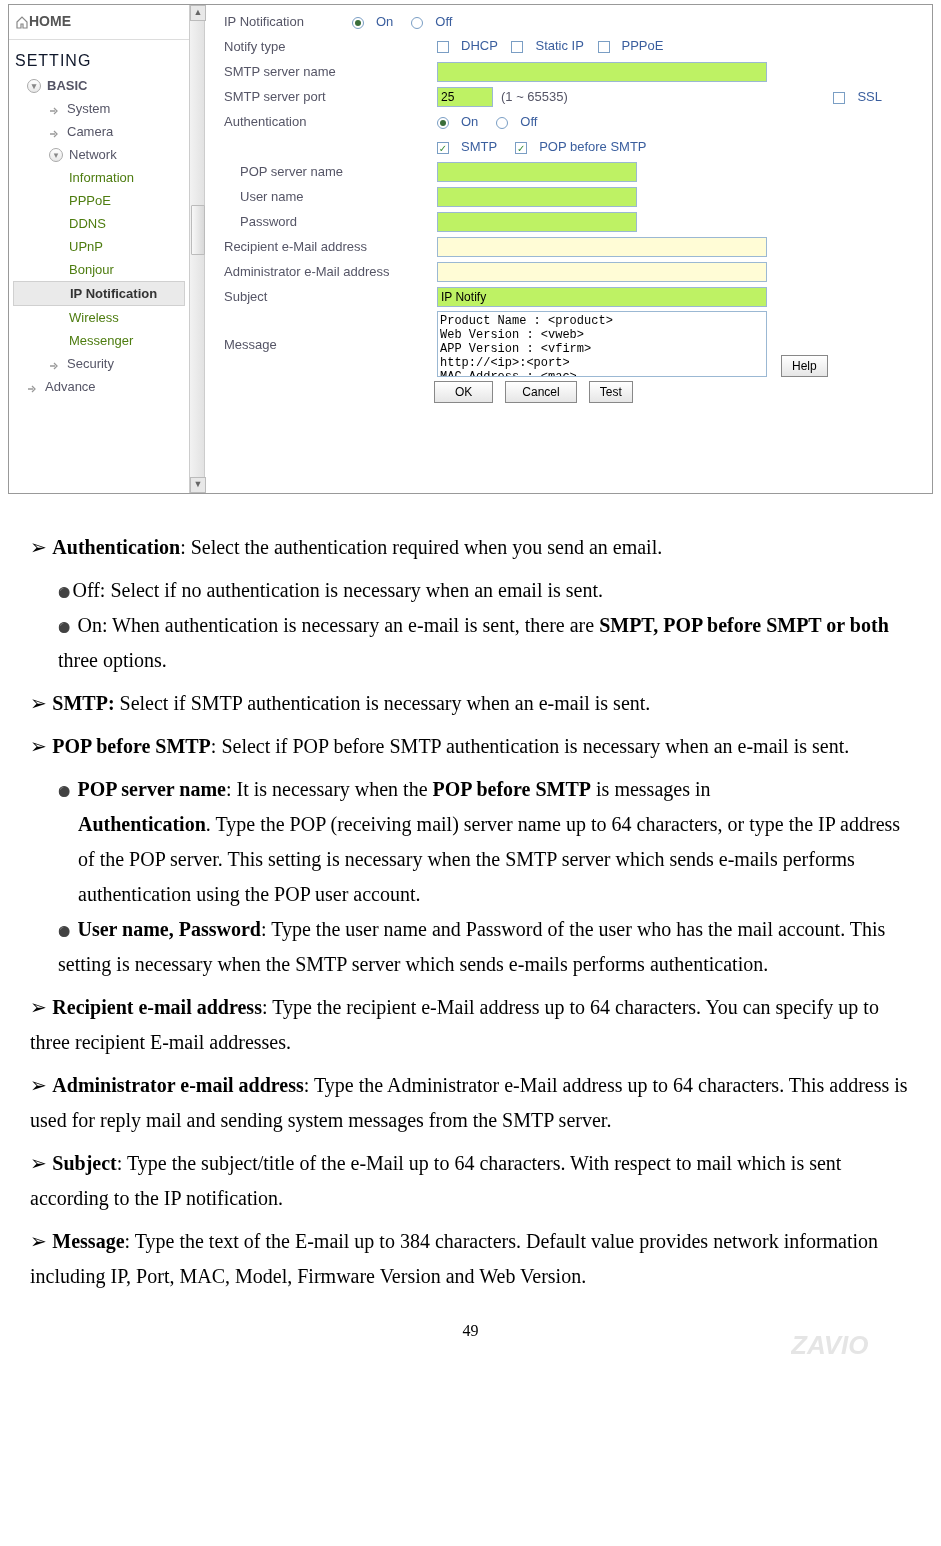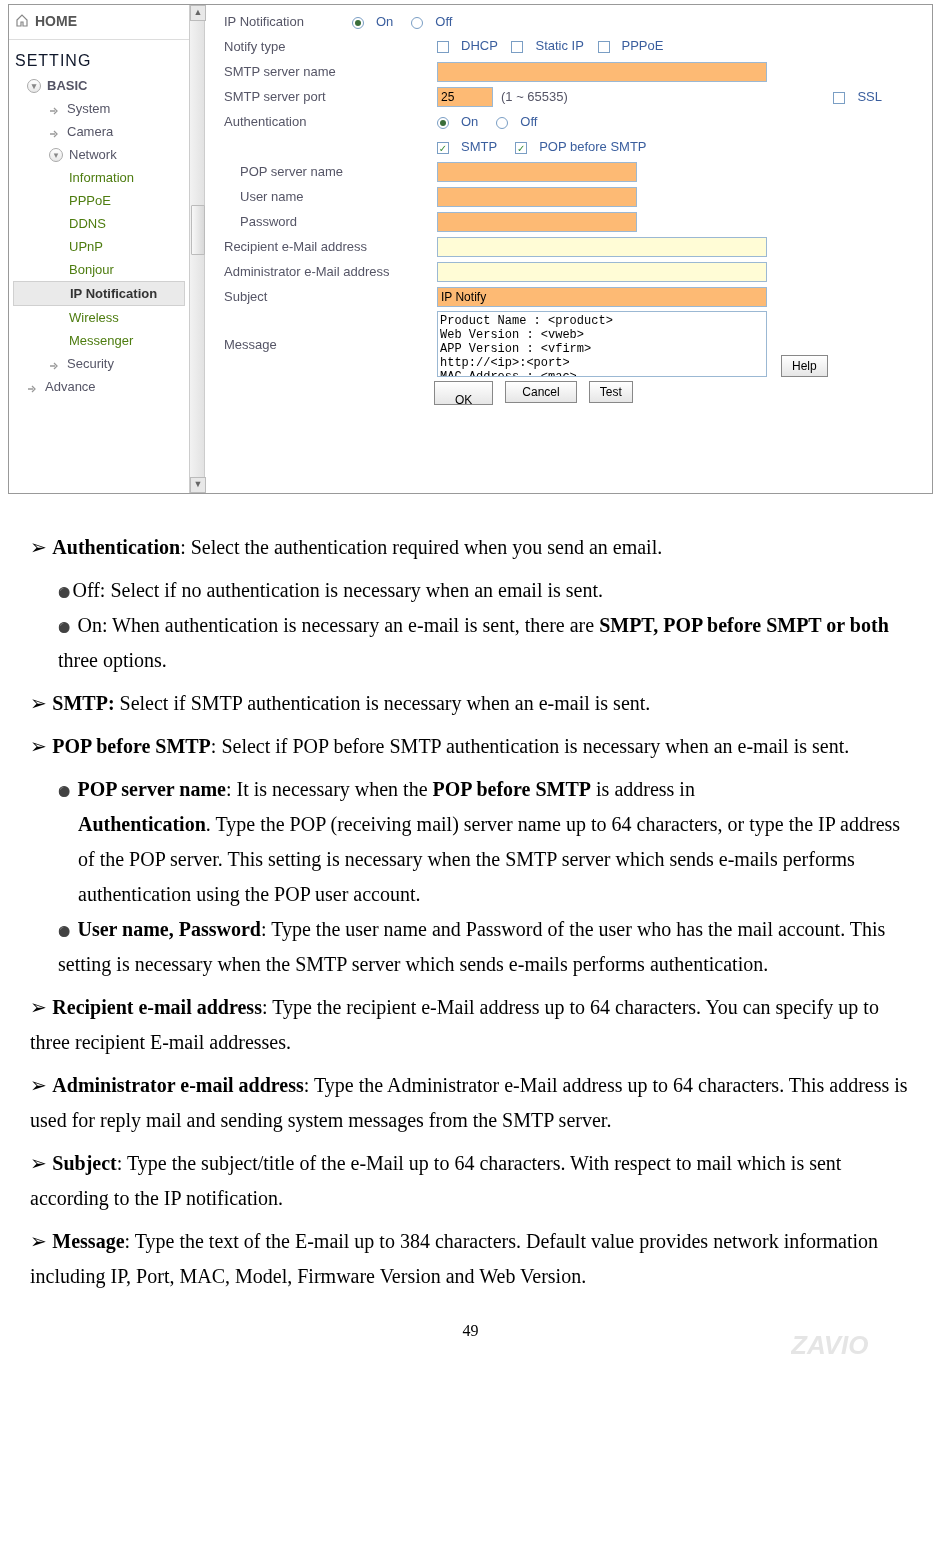--- a/index.html
+++ b/index.html
@@ -55,22 +55,21 @@
     background: linear-gradient(90deg,#f8f8f8,#d8d8d8);
     border: 1px solid #bbb;
     border-radius: 1px;
   }
   .nav-home {
     padding: 8px 6px;
     font-weight: bold;
     color: #555;
     font-size: 14px;
     display: flex;
-    align-items: flex-start;
-    gap: 6px;
+    align-items: flex-end;
   }
   .nav-home .icon-home {
     width: 14px; height: 14px;
     display: inline-block;
   }
   .nav-section {
     padding: 10px 6px 4px 6px;
     color: #0f172a;
     font-size: 16px;
     letter-spacing: 1px;
@@ -131,21 +130,21 @@
   .form-label {
     width: 205px;
     flex-shrink: 0;
   }
   .form-label.indent { padding-left: 16px; }
   input[type=text].inp {
     border: 1px solid #9bb8d3;
     height: 20px;
     padding: 1px 3px;
     font-size: 12px;
-    background: #fdba74;
+    background: #bef264;
   }
   input[type=text].inp.yellow { background: #fffcd6; }
   textarea.msg {
     border: 1px solid #9bb8d3;
     font-family: 'Courier New', monospace;
     font-size: 12px;
     padding: 2px;
     resize: none;
     overflow-y: scroll;
     background: #fff;
@@ -393,21 +392,21 @@
     <div class="form-row" style="align-items:center;margin-top:2px">
       <div class="form-label">Message</div>
       <textarea class="msg" rows="5" style="width: 330px; height: 66px;">Product Name : &lt;product&gt;
 Web Version : &lt;vweb&gt;
 APP Version : &lt;vfirm&gt;
 http://&lt;ip&gt;:&lt;port&gt;
 MAC Address : &lt;mac&gt;</textarea>
       <button class="btn" style="align-self:flex-end;margin-left:6px">Help</button>
     </div>
     <div class="btn-row">
-      <button class="btn" style="padding:11px 20px">OK</button>
+      <button class="btn" style="padding:3px 20px">OK</button>
       <button class="btn" style="padding:1px 16px">Cancel</button>
       <button class="btn">Test</button>
     </div>
   </div>
 </div>
 
 <div class="doc-content">
   <div class="para bullet-arrow">
     <b>Authentication</b><span>: Select the authentication required when you send an email.</span>
   </div>
@@ -418,21 +417,21 @@
 
   <div class="para bullet-arrow">
     <b>SMTP:</b><span> Select if SMTP authentication is necessary when an e-mail is sent.</span>
   </div>
 
   <div class="para bullet-arrow">
     <b>POP before SMTP</b><span>: Select if POP before SMTP authentication is necessary when an e-mail is sent.</span>
   </div>
 
   <div class="sub-bullet">
-    <b>POP server name</b><span>: It is necessary when the </span><b>POP before SMTP</b><span> is address in </span>
+    <b>POP server name</b><span>: It is necessary when the </span><b>POP before SMTP</b><span> is messages in </span>
   </div>
   <div class="sub-text">
     <b>Authentication</b><span>. Type the POP (receiving mail) server name up to 64 characters, or type the IP address of the POP server. This setting is necessary when the SMTP server which sends e-mails performs authentication using the POP user account.</span>
   </div>
 
   <div class="sub-bullet">
     <b>User name, Password</b><span>: Type the user name and Password of the user who has the mail account. This setting is necessary when the SMTP server which sends e-mails performs authentication.</span>
   </div>
 
   <div class="para bullet-arrow">

